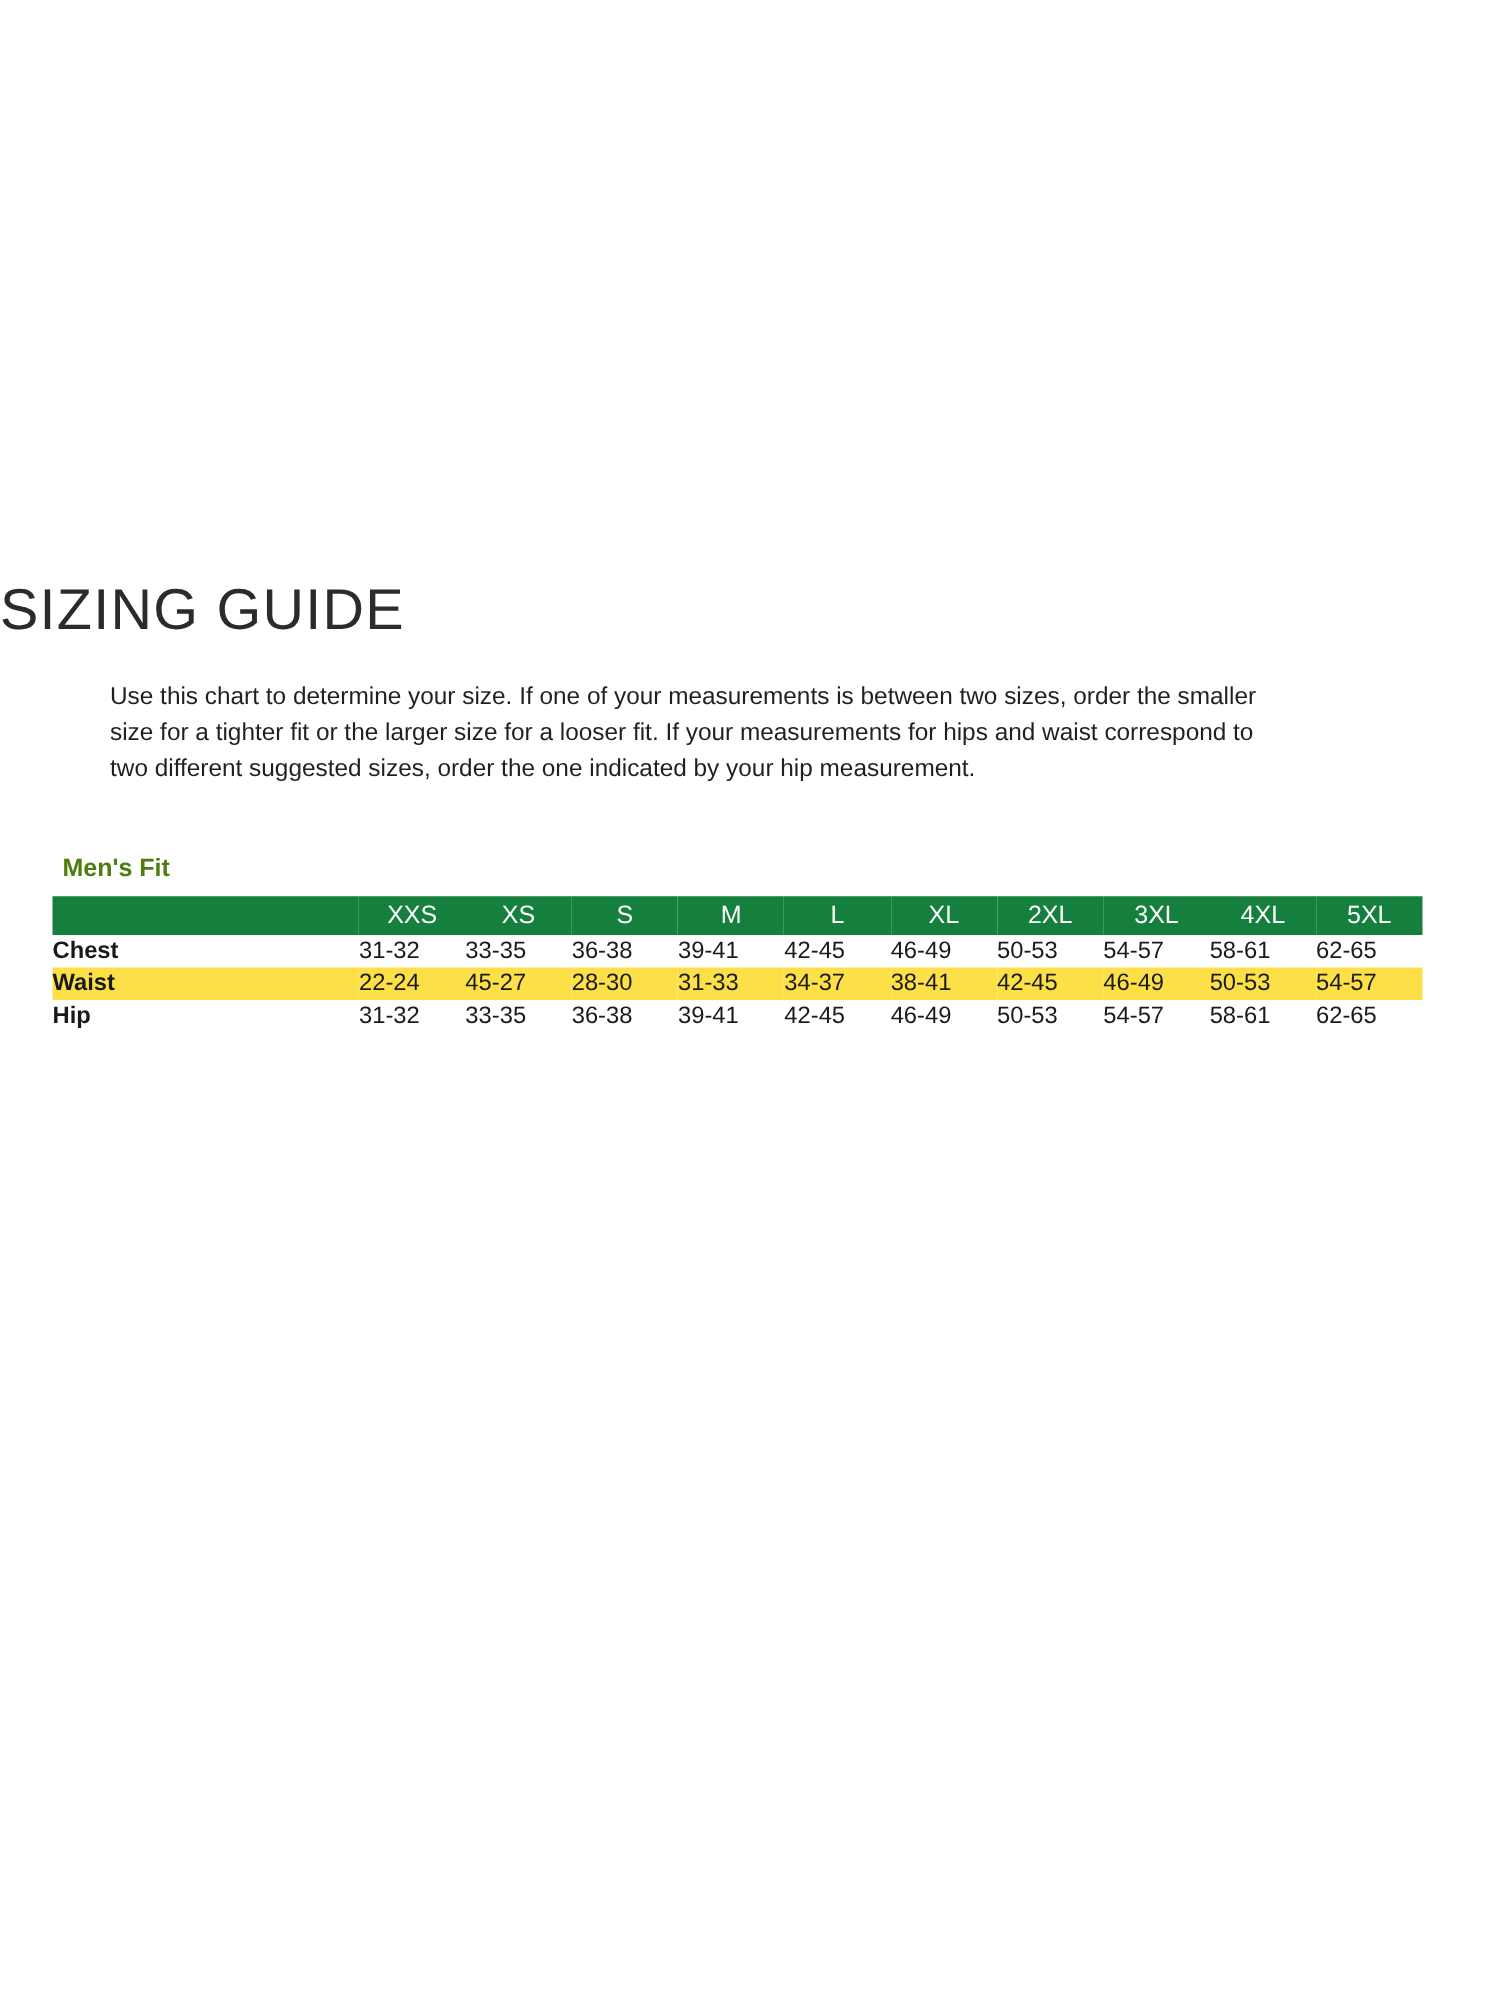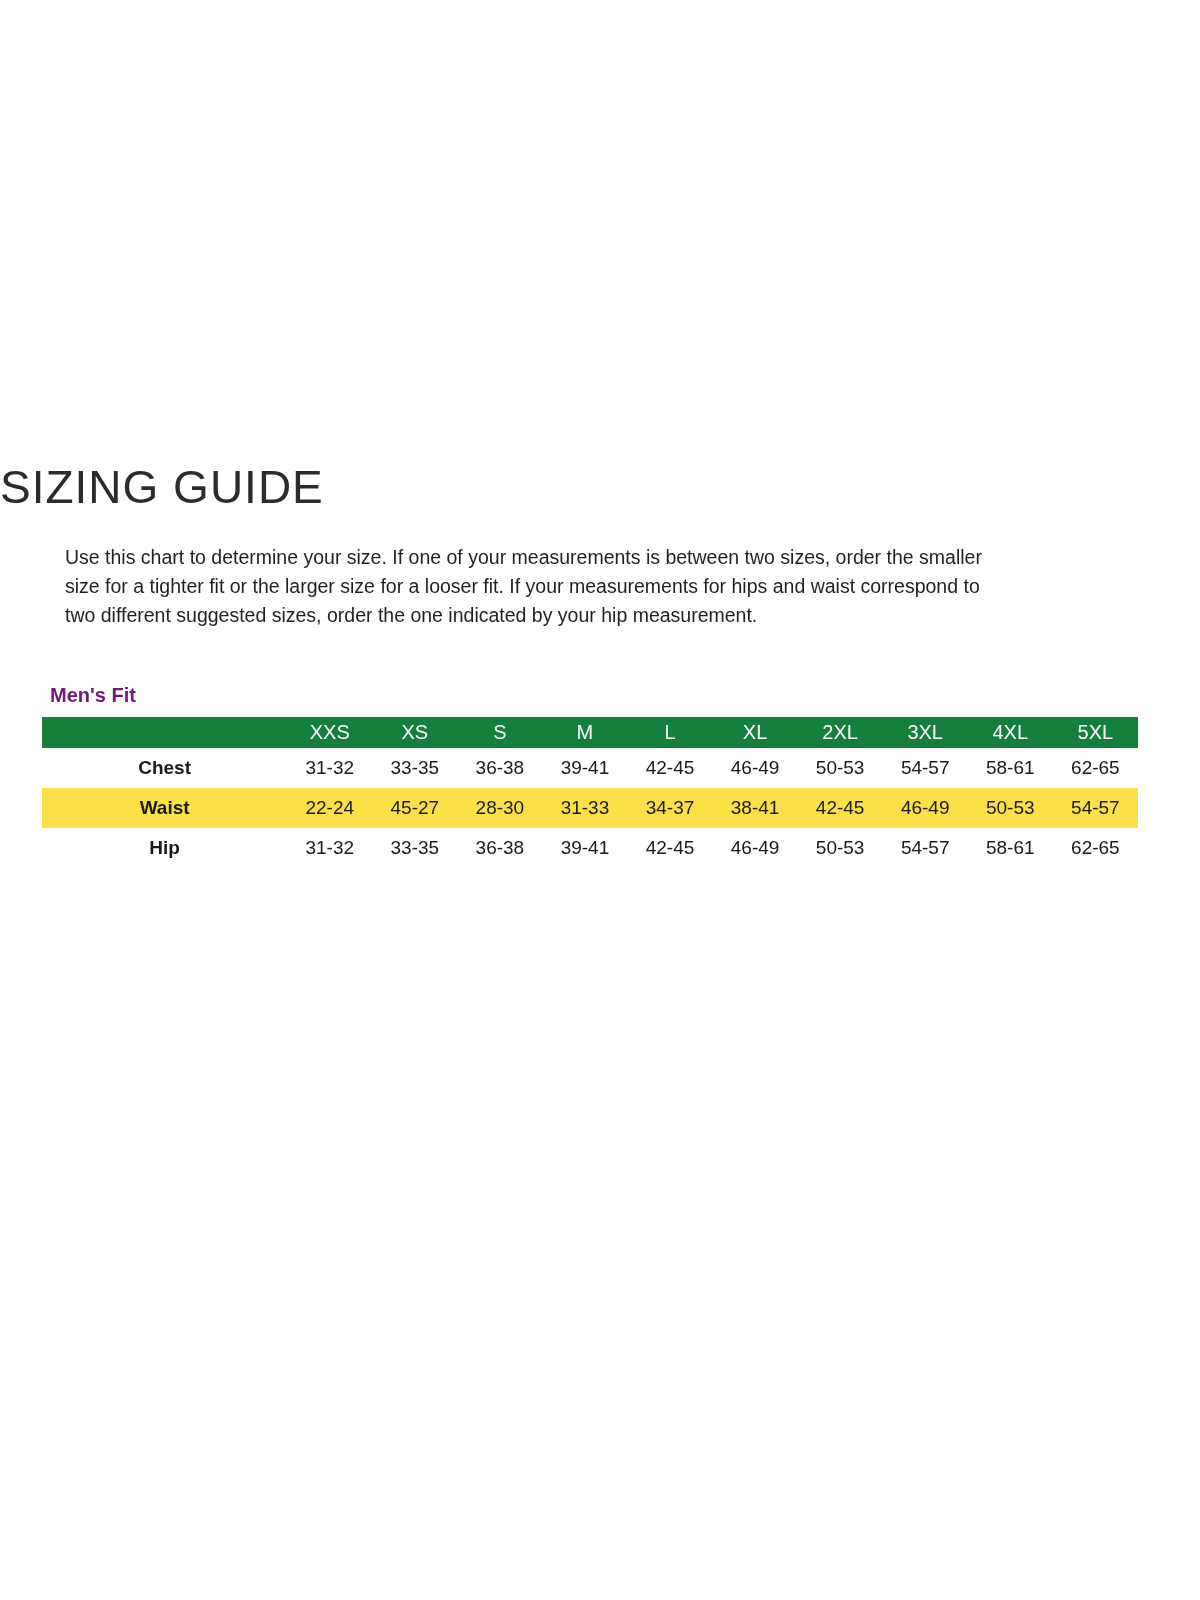--- a/index.html
+++ b/index.html
@@ -23,52 +23,51 @@
   .title {
     text-align: left;
     font-size: 46px;
     font-weight: 300;
     letter-spacing: 1px;
     color: #2b2b2b;
     margin: 0;
     line-height: 1.1;
   }
   .intro {
-    margin: 30px 0 0 65px;
+    margin: 30px 0 0 88px;
     width: 940px;
     font-size: 19.5px;
     line-height: 29px;
     color: #231f20;
   }
   .section-label {
     margin: 54px 0 10px 50px;
     font-size: 20px;
     font-weight: bold;
-    color: #701a75;
+    color: #4d7c0f;
   }
   table.size-table {
     border-collapse: collapse;
     margin-left: 42px;
     width: 1096px;
     table-layout: fixed;
   }
   table.size-table col.label-col { width: 245px; }
   table.size-table col.size-col  { width: 85px; }
   table.size-table thead th {
     background: #15803d;
     color: #ffffff;
     font-weight: 400;
     font-size: 20px;
     height: 31px;
     text-align: center;
     padding: 0;
   }
   table.size-table tbody td {
-    height: 40px;
-    text-align: center;
+    height: 26px;
     font-size: 19px;
     padding: 0;
     color: #1a1a1a;
   }
   table.size-table tbody td.row-label {
     font-weight: bold;
     font-size: 19px;
   }
   table.size-table tbody tr.alt {
     background: #fde047;

